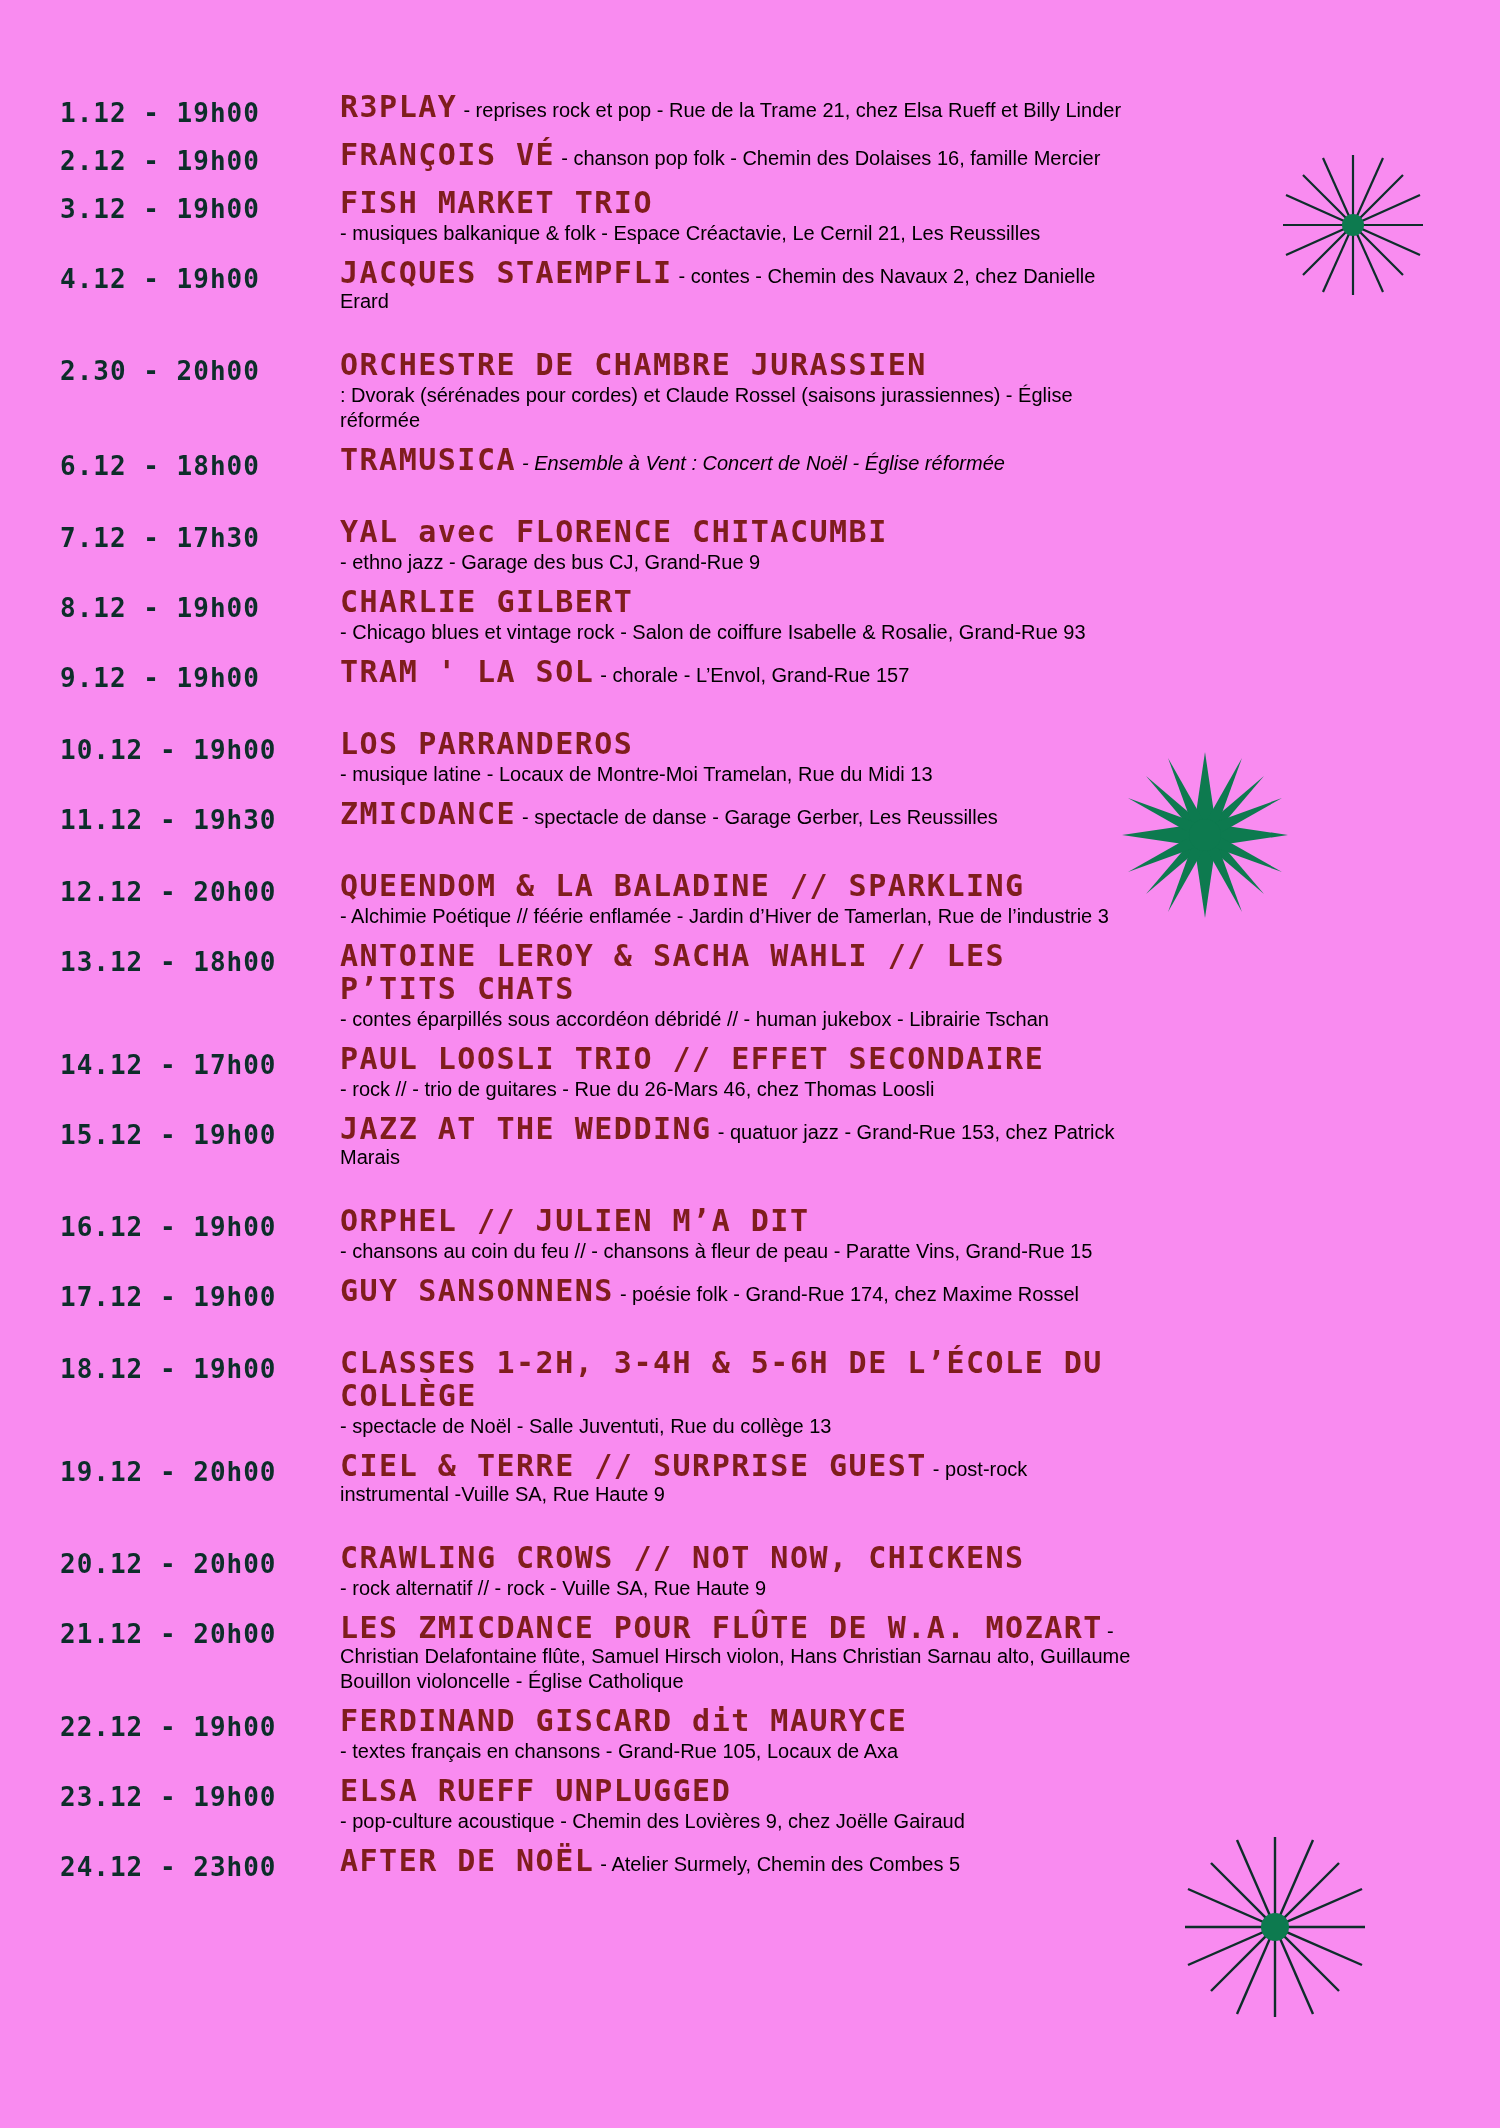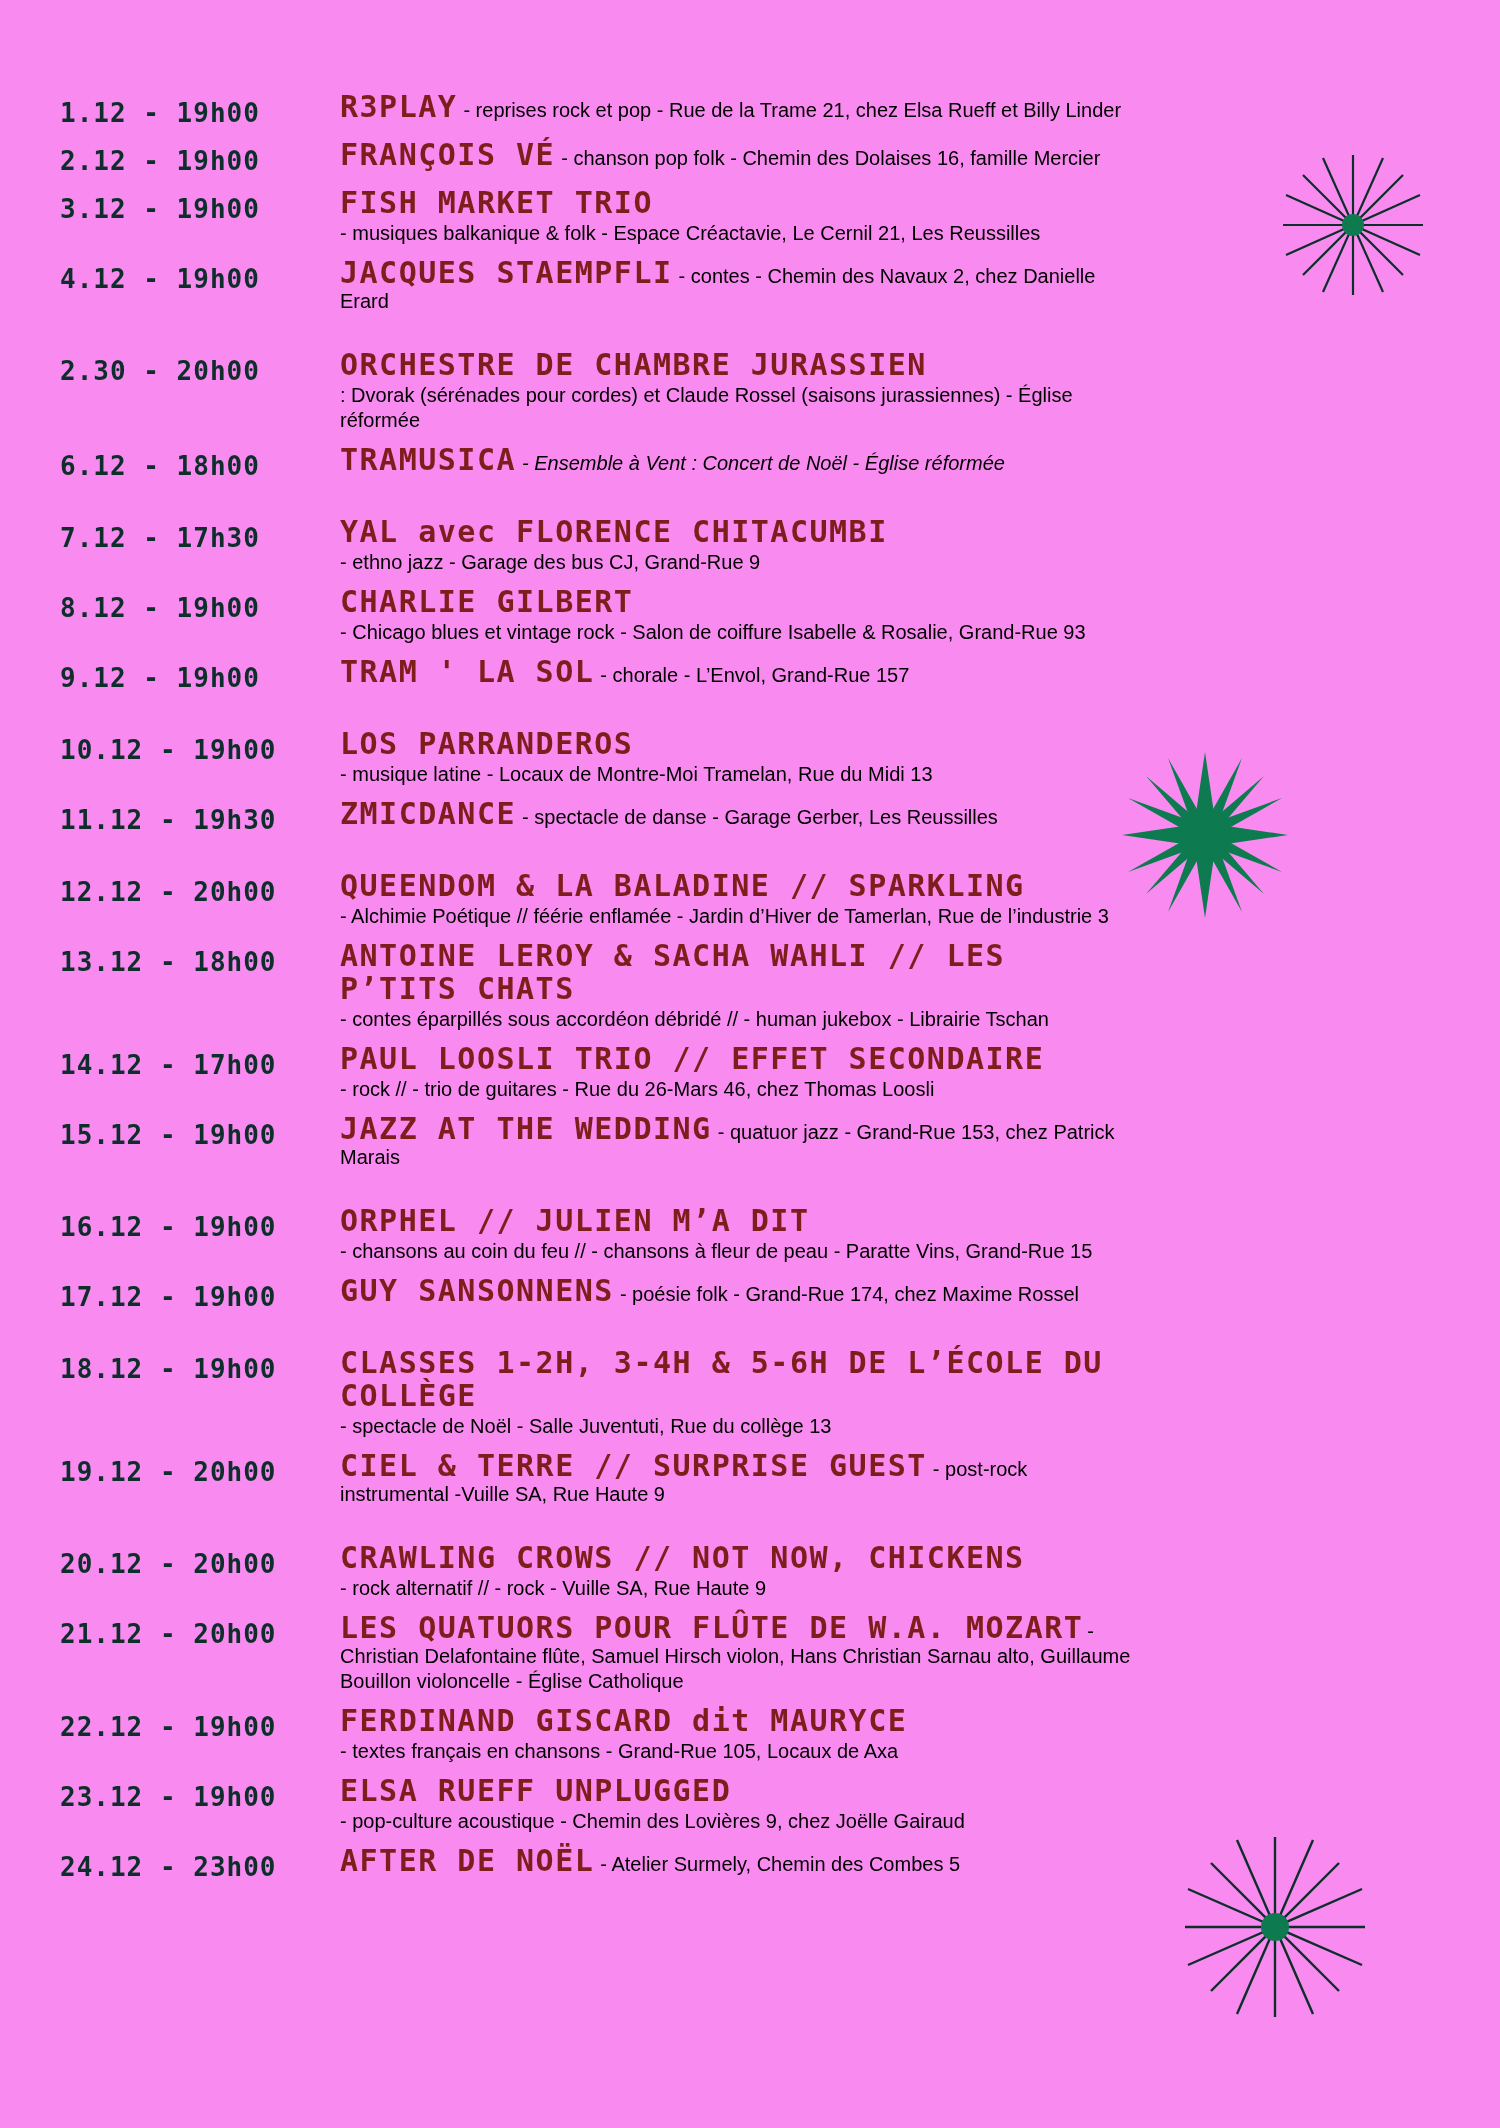--- a/index.html
+++ b/index.html
@@ -264,21 +264,21 @@
       </div>
       <div class="entry ">
         <div class="date">20.12 - 20h00</div>
         <div class="detail stacked">
           <span class="act">CRAWLING CROWS // NOT NOW, CHICKENS</span>
           <span class="desc">- rock alternatif // - rock - Vuille SA, Rue Haute 9</span>
         </div>
       </div>
       <div class="entry ">
         <div class="date">21.12 - 20h00</div>
-        <div class="detail mixed"><span class="act">LES QUATUORS POUR FLÛTE DE W.A. MOZART</span><span class="desc">- Christian Delafontaine flûte, Samuel Hirsch violon, Hans Christian Sarnau alto, Guillaume Bouillon violoncelle - Église Catholique</span></div>
+        <div class="detail mixed"><span class="act">LES ZMICDANCE POUR FLÛTE DE W.A. MOZART</span><span class="desc">- Christian Delafontaine flûte, Samuel Hirsch violon, Hans Christian Sarnau alto, Guillaume Bouillon violoncelle - Église Catholique</span></div>
       </div>
       <div class="entry ">
         <div class="date">22.12 - 19h00</div>
         <div class="detail stacked">
           <span class="act">FERDINAND GISCARD dit MAURYCE</span>
           <span class="desc">- textes français en chansons - Grand-Rue 105, Locaux de Axa</span>
         </div>
       </div>
       <div class="entry ">
         <div class="date">23.12 - 19h00</div>

